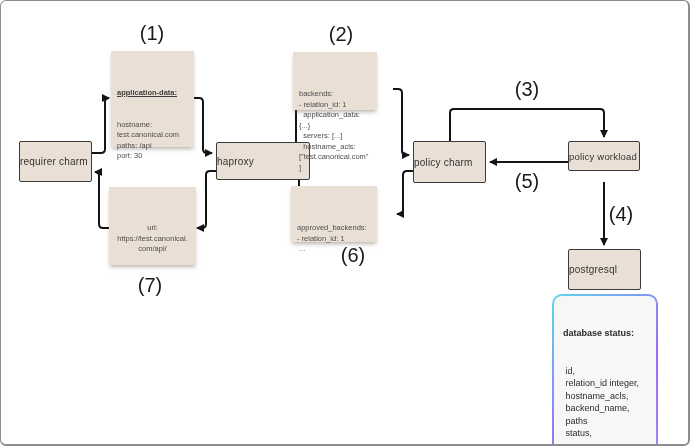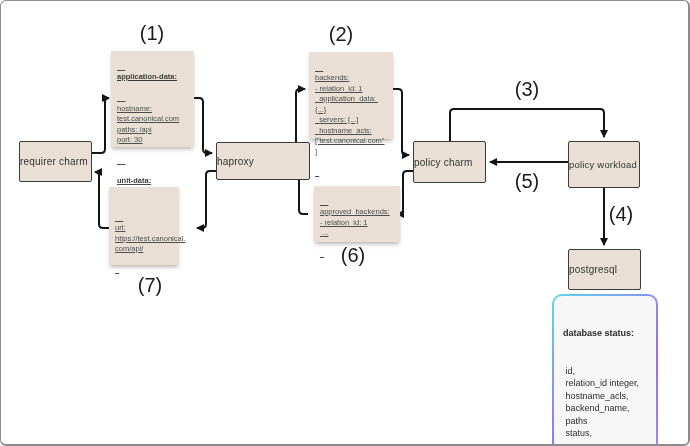--- a/index.html
+++ b/index.html
@@ -10,24 +10,23 @@
     font-family:"Liberation Sans","DejaVu Sans",sans-serif;
   }
   svg.arrows{position:absolute;left:0;top:0;width:690px;height:446px;}
   .node{
     position:absolute;box-sizing:border-box;background:#e9dfd4;border:1.5px solid #3b3b3b;
     border-radius:2px;display:flex;align-items:center;justify-content:flex-start;
     font-size:10px;color:#333;letter-spacing:.2px;
   }
   .note{
     position:absolute;box-sizing:border-box;background:#e9dfd4;
-    padding:0 6px;font-size:7.5px;line-height:10.5px;color:#4d4d4d;
+    padding:16px 6px;font-size:7.5px;line-height:10.5px;color:#4d4d4d;
     box-shadow:0 3px 4px -1px rgba(120,110,100,.5);
     white-space:pre-wrap;
-    text-decoration:underline;
   }
   .note .nh{font-weight:bold;color:#3d3d3d;}
   .note .u{text-decoration:underline;}
   .note .gap{margin-top:9px;}
   .step{
     position:absolute;width:50px;text-align:center;font-size:20px;color:#1a1a1a;
   }
   .schema{
     position:absolute;left:551px;top:293px;width:106px;min-height:109px;box-sizing:border-box;
     padding:2px;border-radius:10px;
@@ -35,27 +34,27 @@
   }
   .schema-inner{
     box-sizing:border-box;width:100%;height:100%;min-height:105px;border-radius:8px;background:#f7f7f8;
     padding:6px 9px;font-size:9px;line-height:12.5px;color:#2b2b2b;white-space:pre-wrap;
   }
   .schema-inner .nh{font-weight:bold;}
   
   #n-requirer{left:18px;top:140px;width:73px;height:41px;}
   #n-haproxy{left:215px;top:141px;width:94px;height:38px;}
   #n-policy-charm{left:412px;top:140px;width:73px;height:42px;}
-  #n-policy-workload{left:567px;top:140px;width:72px;height:47px;font-size:9.5px;}
+  #n-policy-workload{left:567px;top:140px;width:72px;height:30px;font-size:9.5px;}
   #n-postgresql{left:567px;top:248px;width:73px;height:41px;}
   
   #note1{left:110px;top:50px;width:83px;height:96px;}
-  #note2{left:308px;top:51px;width:84px;height:87px;}
-  #note7{left:108px;top:186px;width:70px;height:78px;padding-top:15px;}
-  #note6{left:313px;top:185px;width:86px;height:56px;}
+  #note2{left:292px;top:51px;width:84px;height:58px;}
+  #note7{left:108px;top:186px;width:87px;height:78px;padding-top:15px;text-align:center;}
+  #note6{left:290px;top:185px;width:86px;height:56px;}
   
   #s1{left:126px;top:21px;}
   #s2{left:315px;top:22px;}
   #s3{left:501px;top:77px;}
   #s4{left:595px;top:202px;}
   #s5{left:501px;top:169px;}
   #s6{left:327px;top:243px;}
   #s7{left:124px;top:273px;}
 </style>
 </head>

